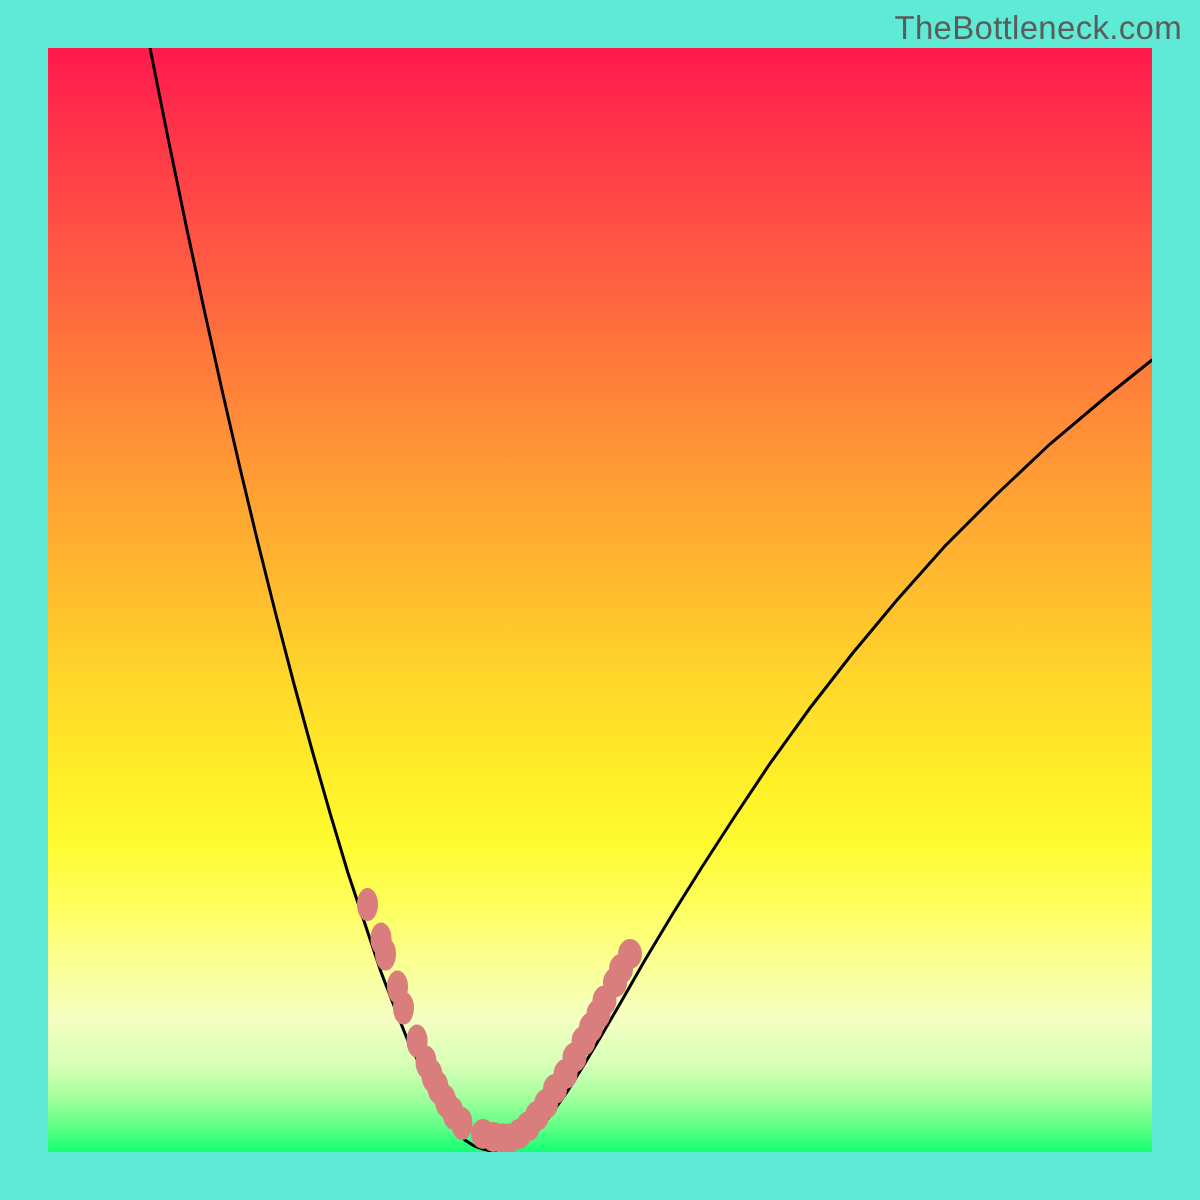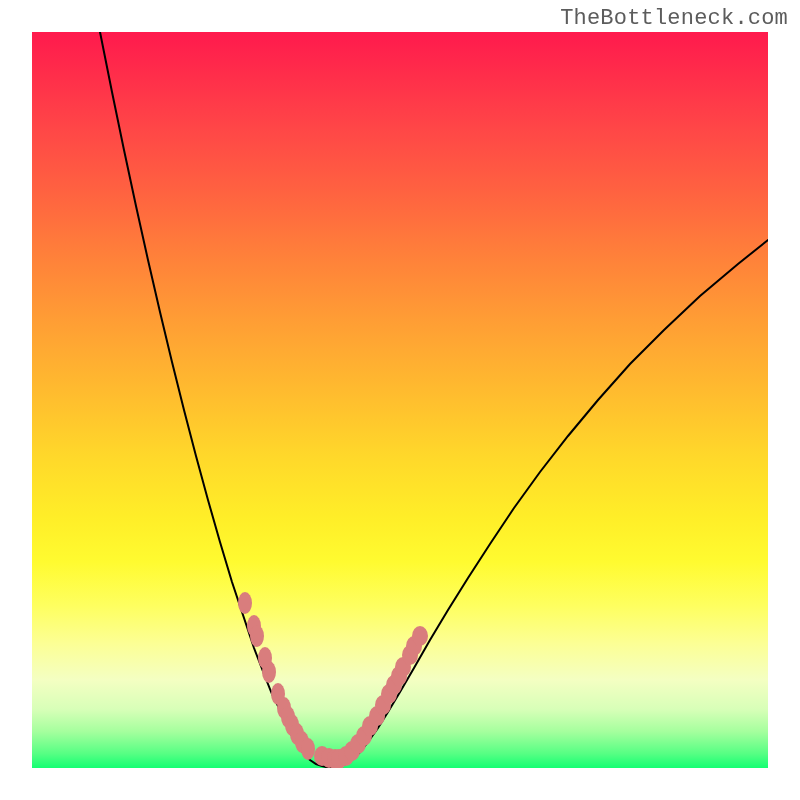--- a/index.html
+++ b/index.html
@@ -10,22 +10,21 @@
     background: #000;
     overflow: hidden;
     font-family: Arial, Helvetica, sans-serif;
   }
   .frame {
     position: absolute;
     left: 0;
     top: 0;
     width: 800px;
     height: 800px;
-    background: #ffffff;
-    font-family: Liberation Mono, monospace;
+    background: #5eead4;
   }
   .plot {
     position: absolute;
     left: 32px;
     top: 32px;
     width: 736px;
     height: 736px;
     overflow: hidden;
   }
   .gradient {

